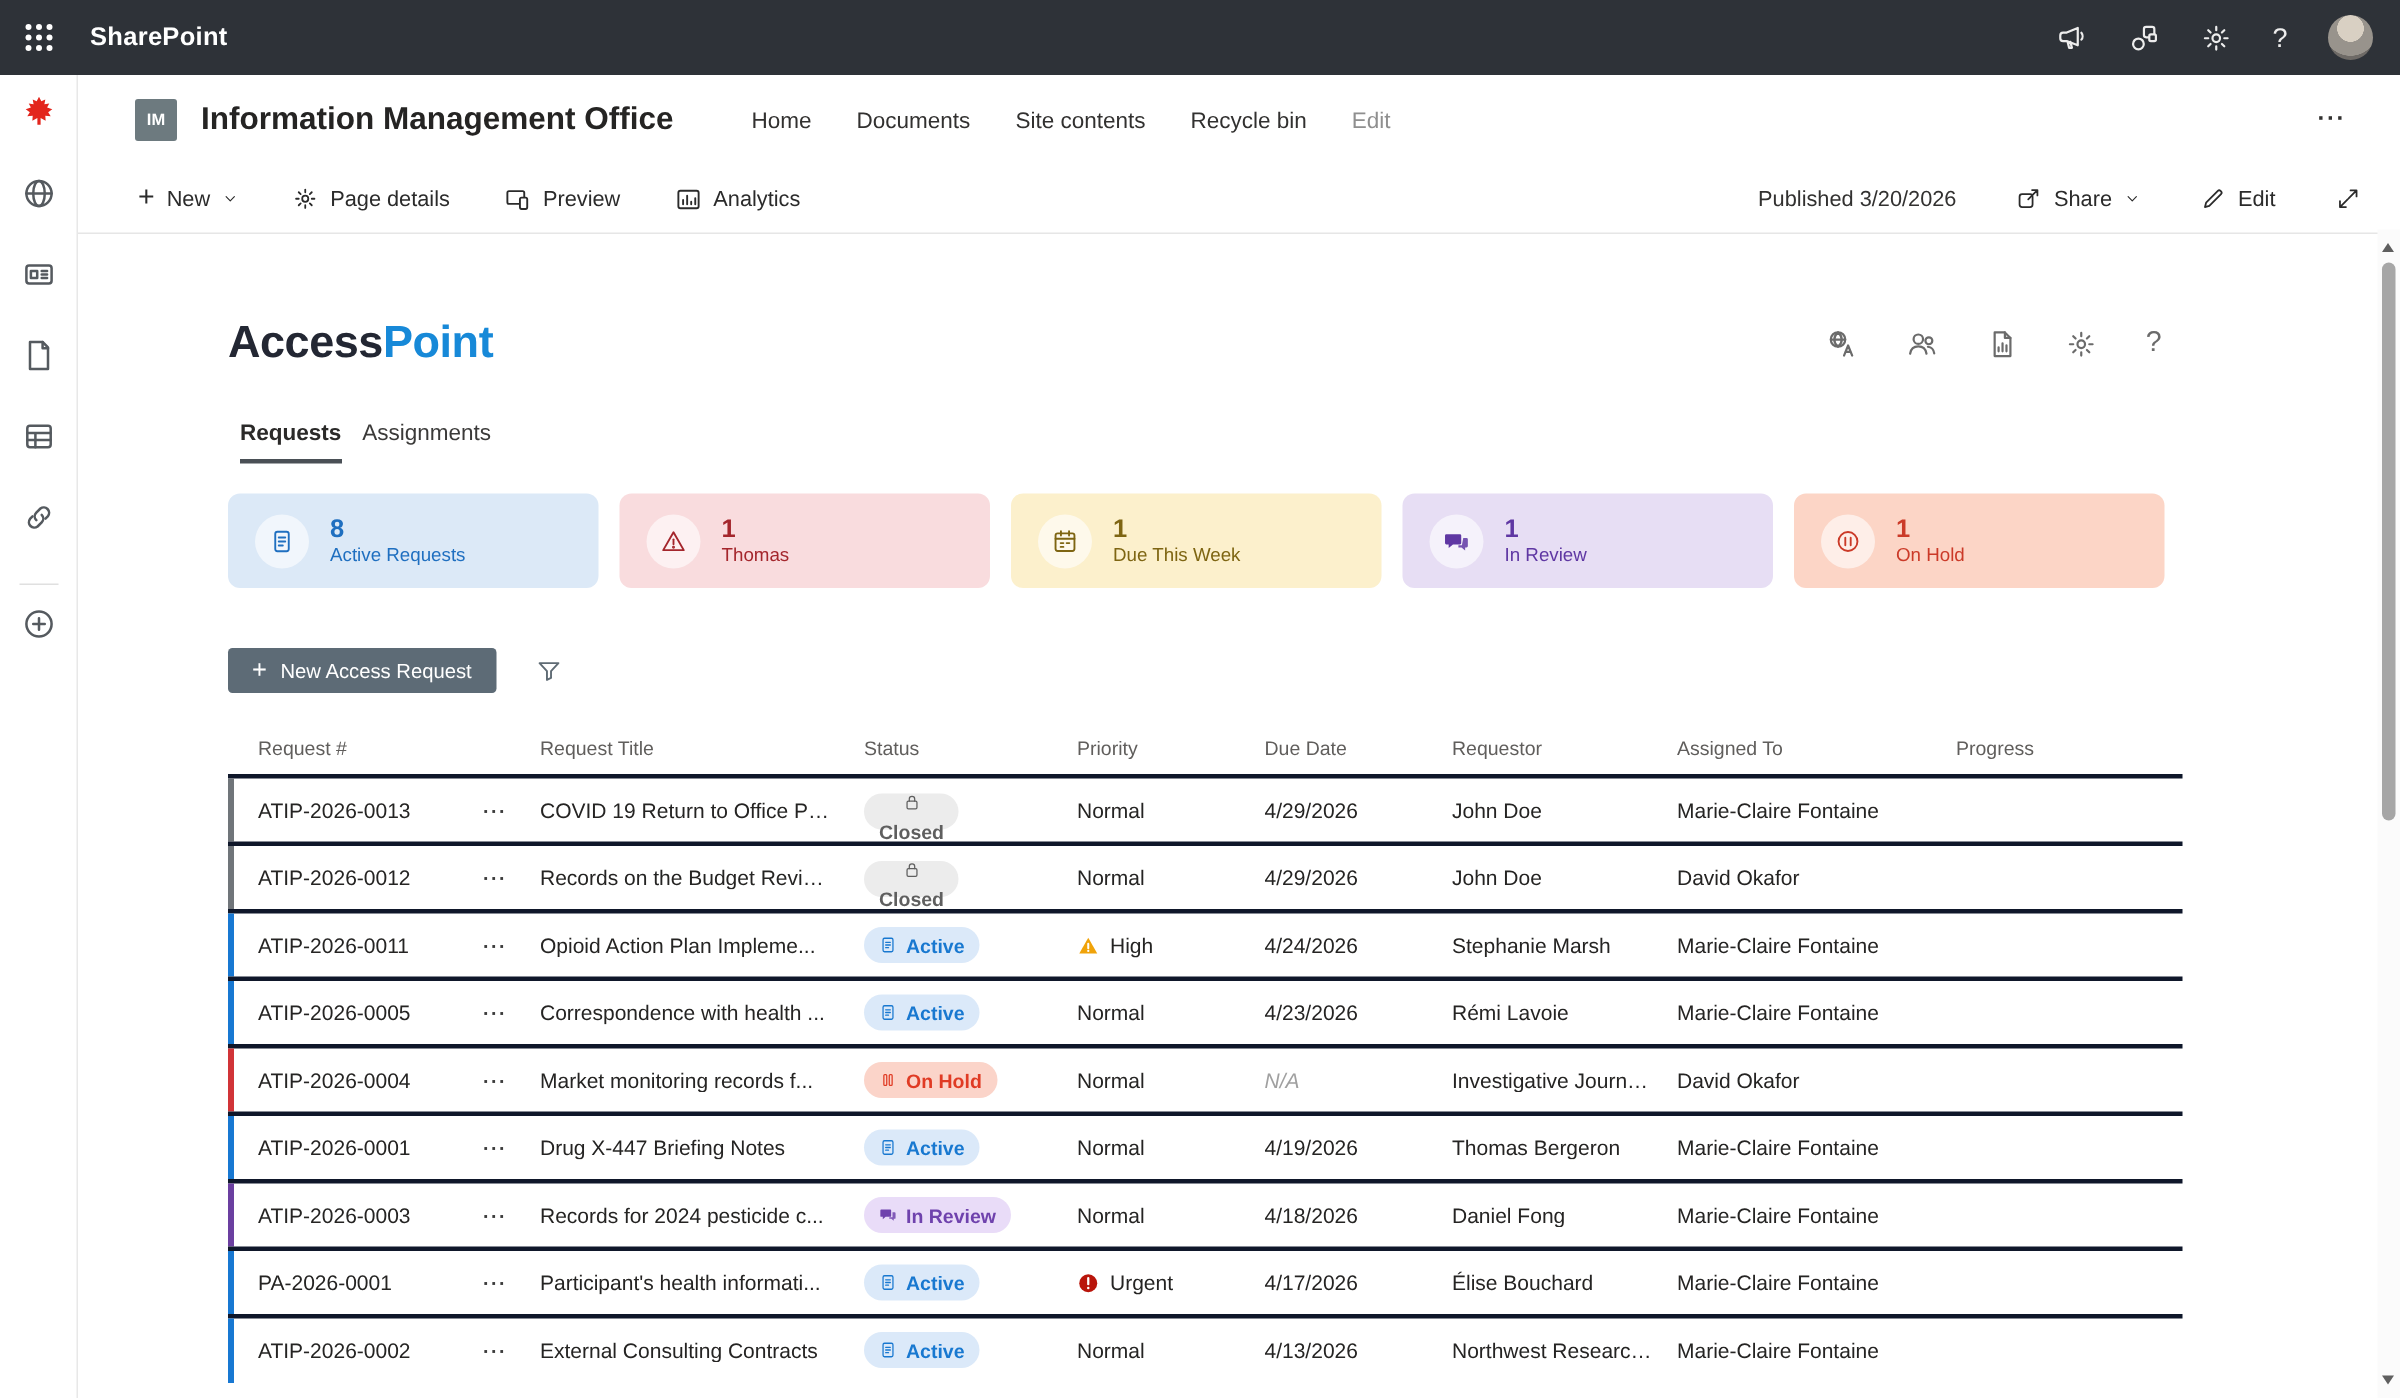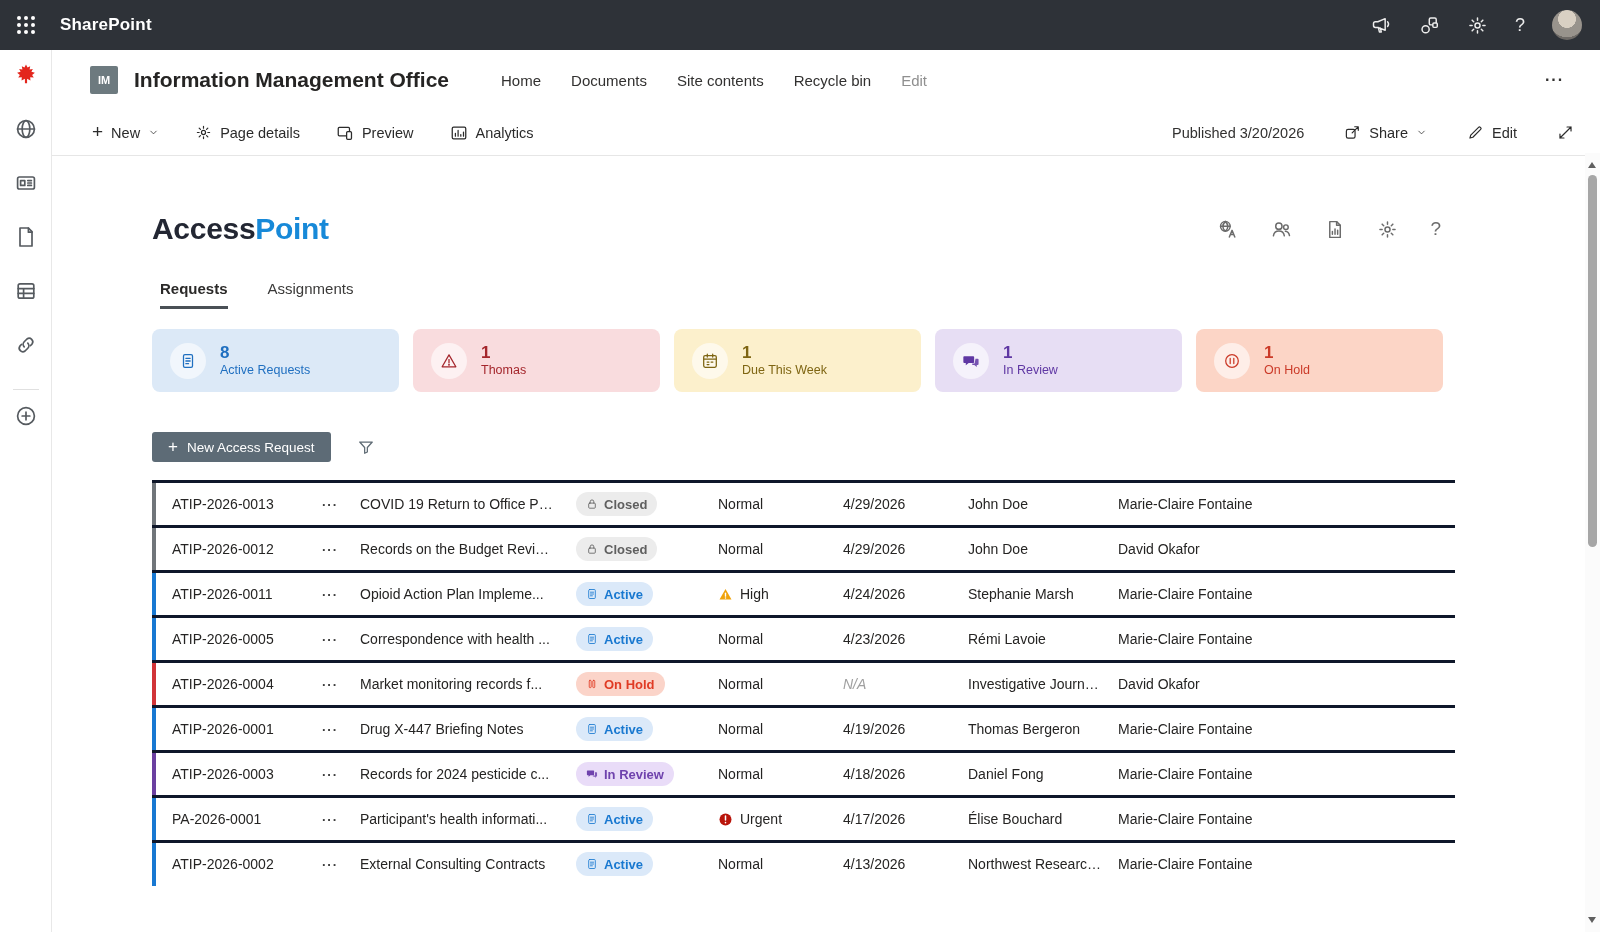--- a/index.html
+++ b/index.html
@@ -52,21 +52,21 @@
 
   
   .content { position:absolute; top:106px; left:100px; width:1303px; }
   .wp-title-row { margin-top:54px; display:flex; align-items:center; height:38px; }
   .wp-title { font-size:30px; font-weight:700; letter-spacing:-.3px; color:var(--title-dark); }
   .wp-title .accent { color:var(--brand-blue); }
   .wp-icons { margin-left:auto; display:flex; align-items:center; gap:32px; margin-right:14px; color:#6b6b6b; }
   .wp-icons .wic { cursor:pointer; }
   .qmark { font-size:19px; color:#6b6b6b; font-weight:400; }
 
-  .tabs { margin-top:32px; display:flex; gap:40px; margin-left:8px; font-size:15px; }
+  .tabs { margin-top:32px; display:flex; gap:14px; margin-left:8px; font-size:15px; }
   .tab { padding-bottom:9px; cursor:pointer; color:#3b3a39; }
   .tab.active { font-weight:700; border-bottom:3px solid #4a5056; color:#2b2a29; }
 
   .cards { margin-top:20px; display:flex; gap:14px; }
   .card { width:247px; height:63px; border-radius:8px; display:flex; align-items:center;
     padding-left:18px; gap:14px; cursor:pointer; }
   .card-iconwrap { width:36px; height:36px; border-radius:50%; background:rgba(255,255,255,.6);
     display:flex; align-items:center; justify-content:center; flex:none; }
   .card-num { font-size:17px; font-weight:700; line-height:1.25; }
   .card-label { font-size:12.5px; line-height:1.25; }
@@ -90,21 +90,21 @@
   .thead span { cursor:pointer; white-space:nowrap; }
   .th-id, .c-id { padding-left:20px; }
   .trow { position:relative; height:45px; border-top:3px solid #0f172a; font-size:14px; color:#252423;
     background:#fff; }
   .accent-bar { position:absolute; left:0; top:0; bottom:-1px; width:4px; }
   .c-menu { color:#3b3b3b; font-size:13px; font-weight:700; letter-spacing:1px; cursor:pointer; }
   .c-title, .c-req, .c-asg { white-space:nowrap; overflow:hidden; text-overflow:ellipsis; padding-right:12px; }
   .c-status { padding-left:10px; }
   .pill { display:inline-flex; align-items:center; gap:6px; height:24px; padding:0 10px;
     border-radius:12px; font-size:13px; font-weight:700; white-space:nowrap; }
-  .pill-closed   { background:var(--pill-closed-bg);   color:var(--pill-closed-fg); }
+  .pill-closed   { background:var(--pill-closed-bg);   color:var(--pill-closed-fg);flex-direction:column; }
   .pill-active   { background:var(--pill-active-bg);   color:var(--pill-active-fg); }
   .pill-onhold   { background:var(--pill-onhold-bg);   color:var(--pill-onhold-fg); }
   .pill-inreview { background:var(--pill-inreview-bg); color:var(--pill-inreview-fg); }
   .c-priority { display:flex; align-items:center; gap:7px; }
   .pri-high   { color:var(--pri-high); }
   .pri-urgent { color:var(--pri-urgent); }
   .c-due.na { font-style:italic; color:#a0a0a0; }
   .prog-track { width:140px; height:6px; border-radius:3px; background:var(--progress-track); overflow:hidden; }
   .prog-fill { height:100%; border-radius:3px; background:var(--progress-fill); }
 
@@ -414,20 +414,31 @@
         <span>New Access Request</span>
       </button>
       <span class="filter-btn">
         <svg class="st" width="18" height="18" viewBox="0 0 20 20">
             <path d="M3 4.5h14l-5.5 6v5l-3 1.5v-6.5z"></path>
           </svg>
       </span>
     </div>
 
     <div class="table">
+      <div class="thead">
+        <span class="th-id">Request #</span>
+        <span></span>
+        <span>Request Title</span>
+        <span style="padding-left:10px;">Status</span>
+        <span>Priority</span>
+        <span>Due Date</span>
+        <span>Requestor</span>
+        <span>Assigned To</span>
+        <span>Progress</span>
+      </div>
       <div id="table-body">
   <div class="trow">
     <span class="accent-bar" style="background: var(--accent-closed);"></span>
     <span class="c-id">ATIP-2026-0013</span>
     <span class="c-menu">···</span>
     <span class="c-title">COVID 19 Return to Office Pr...</span>
     <span class="c-status">
       <span class="pill pill-closed">
         <span class="picon">
           <svg class="st" width="12" height="12" viewBox="0 0 20 20">

